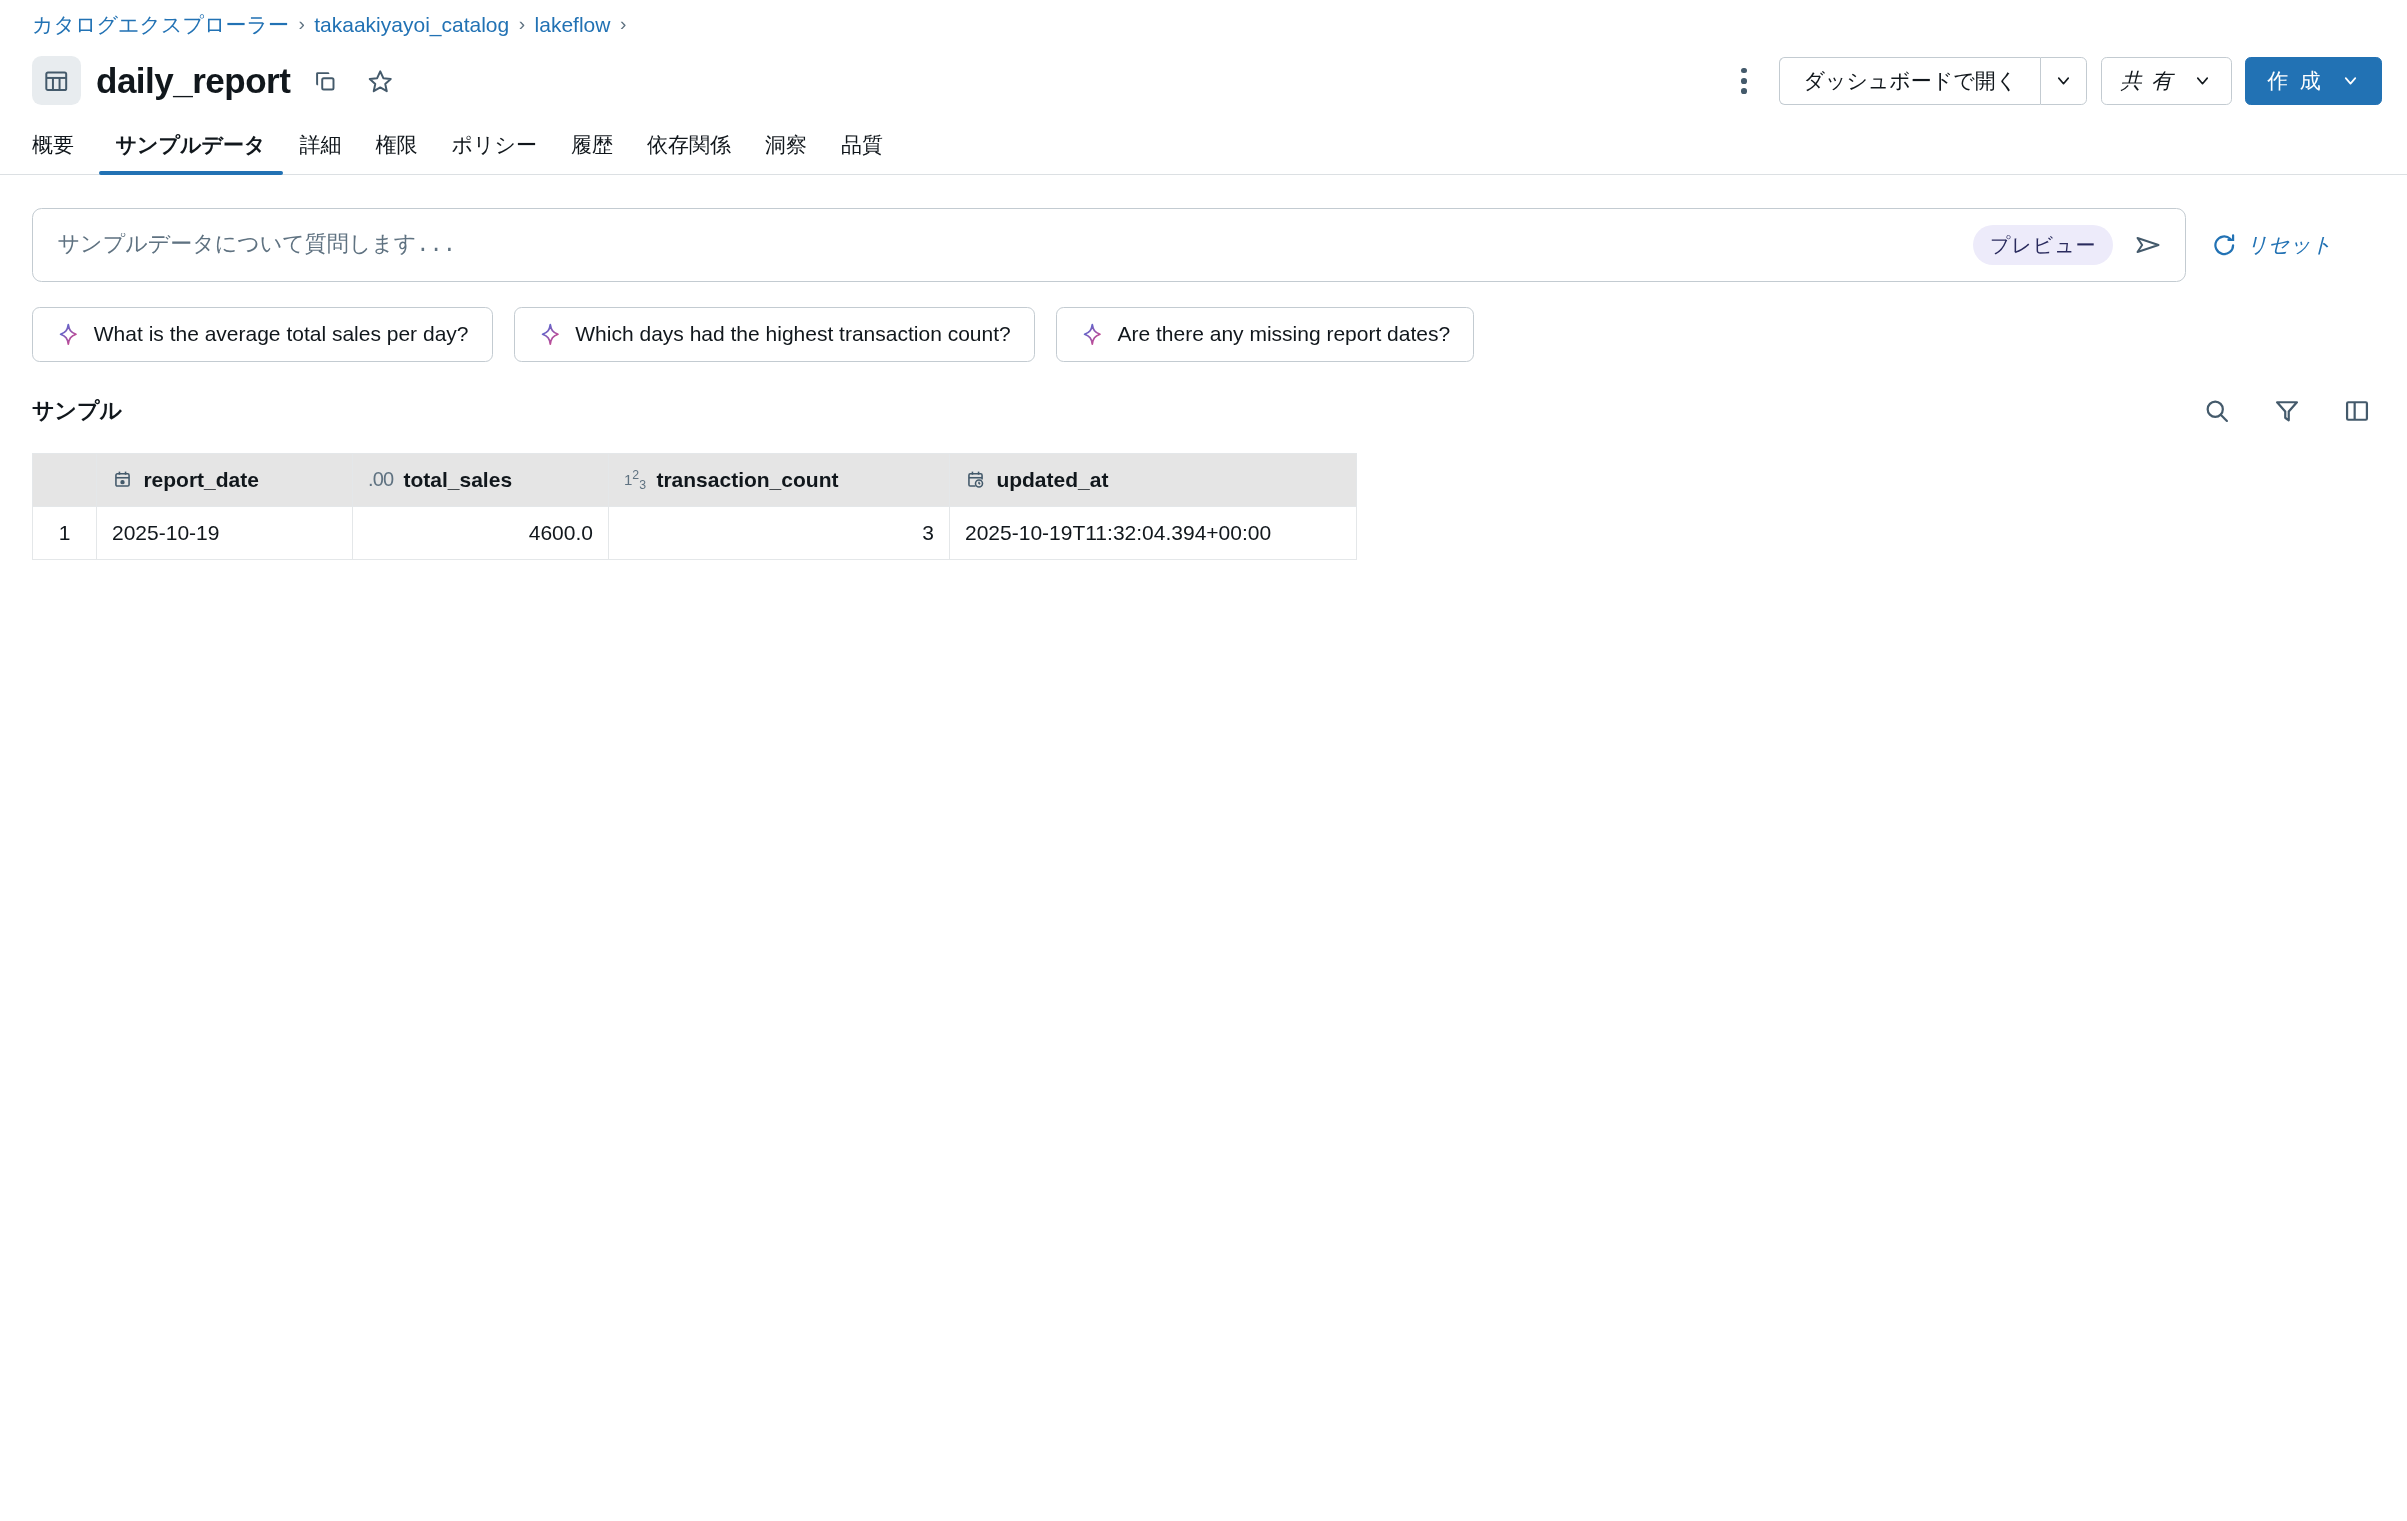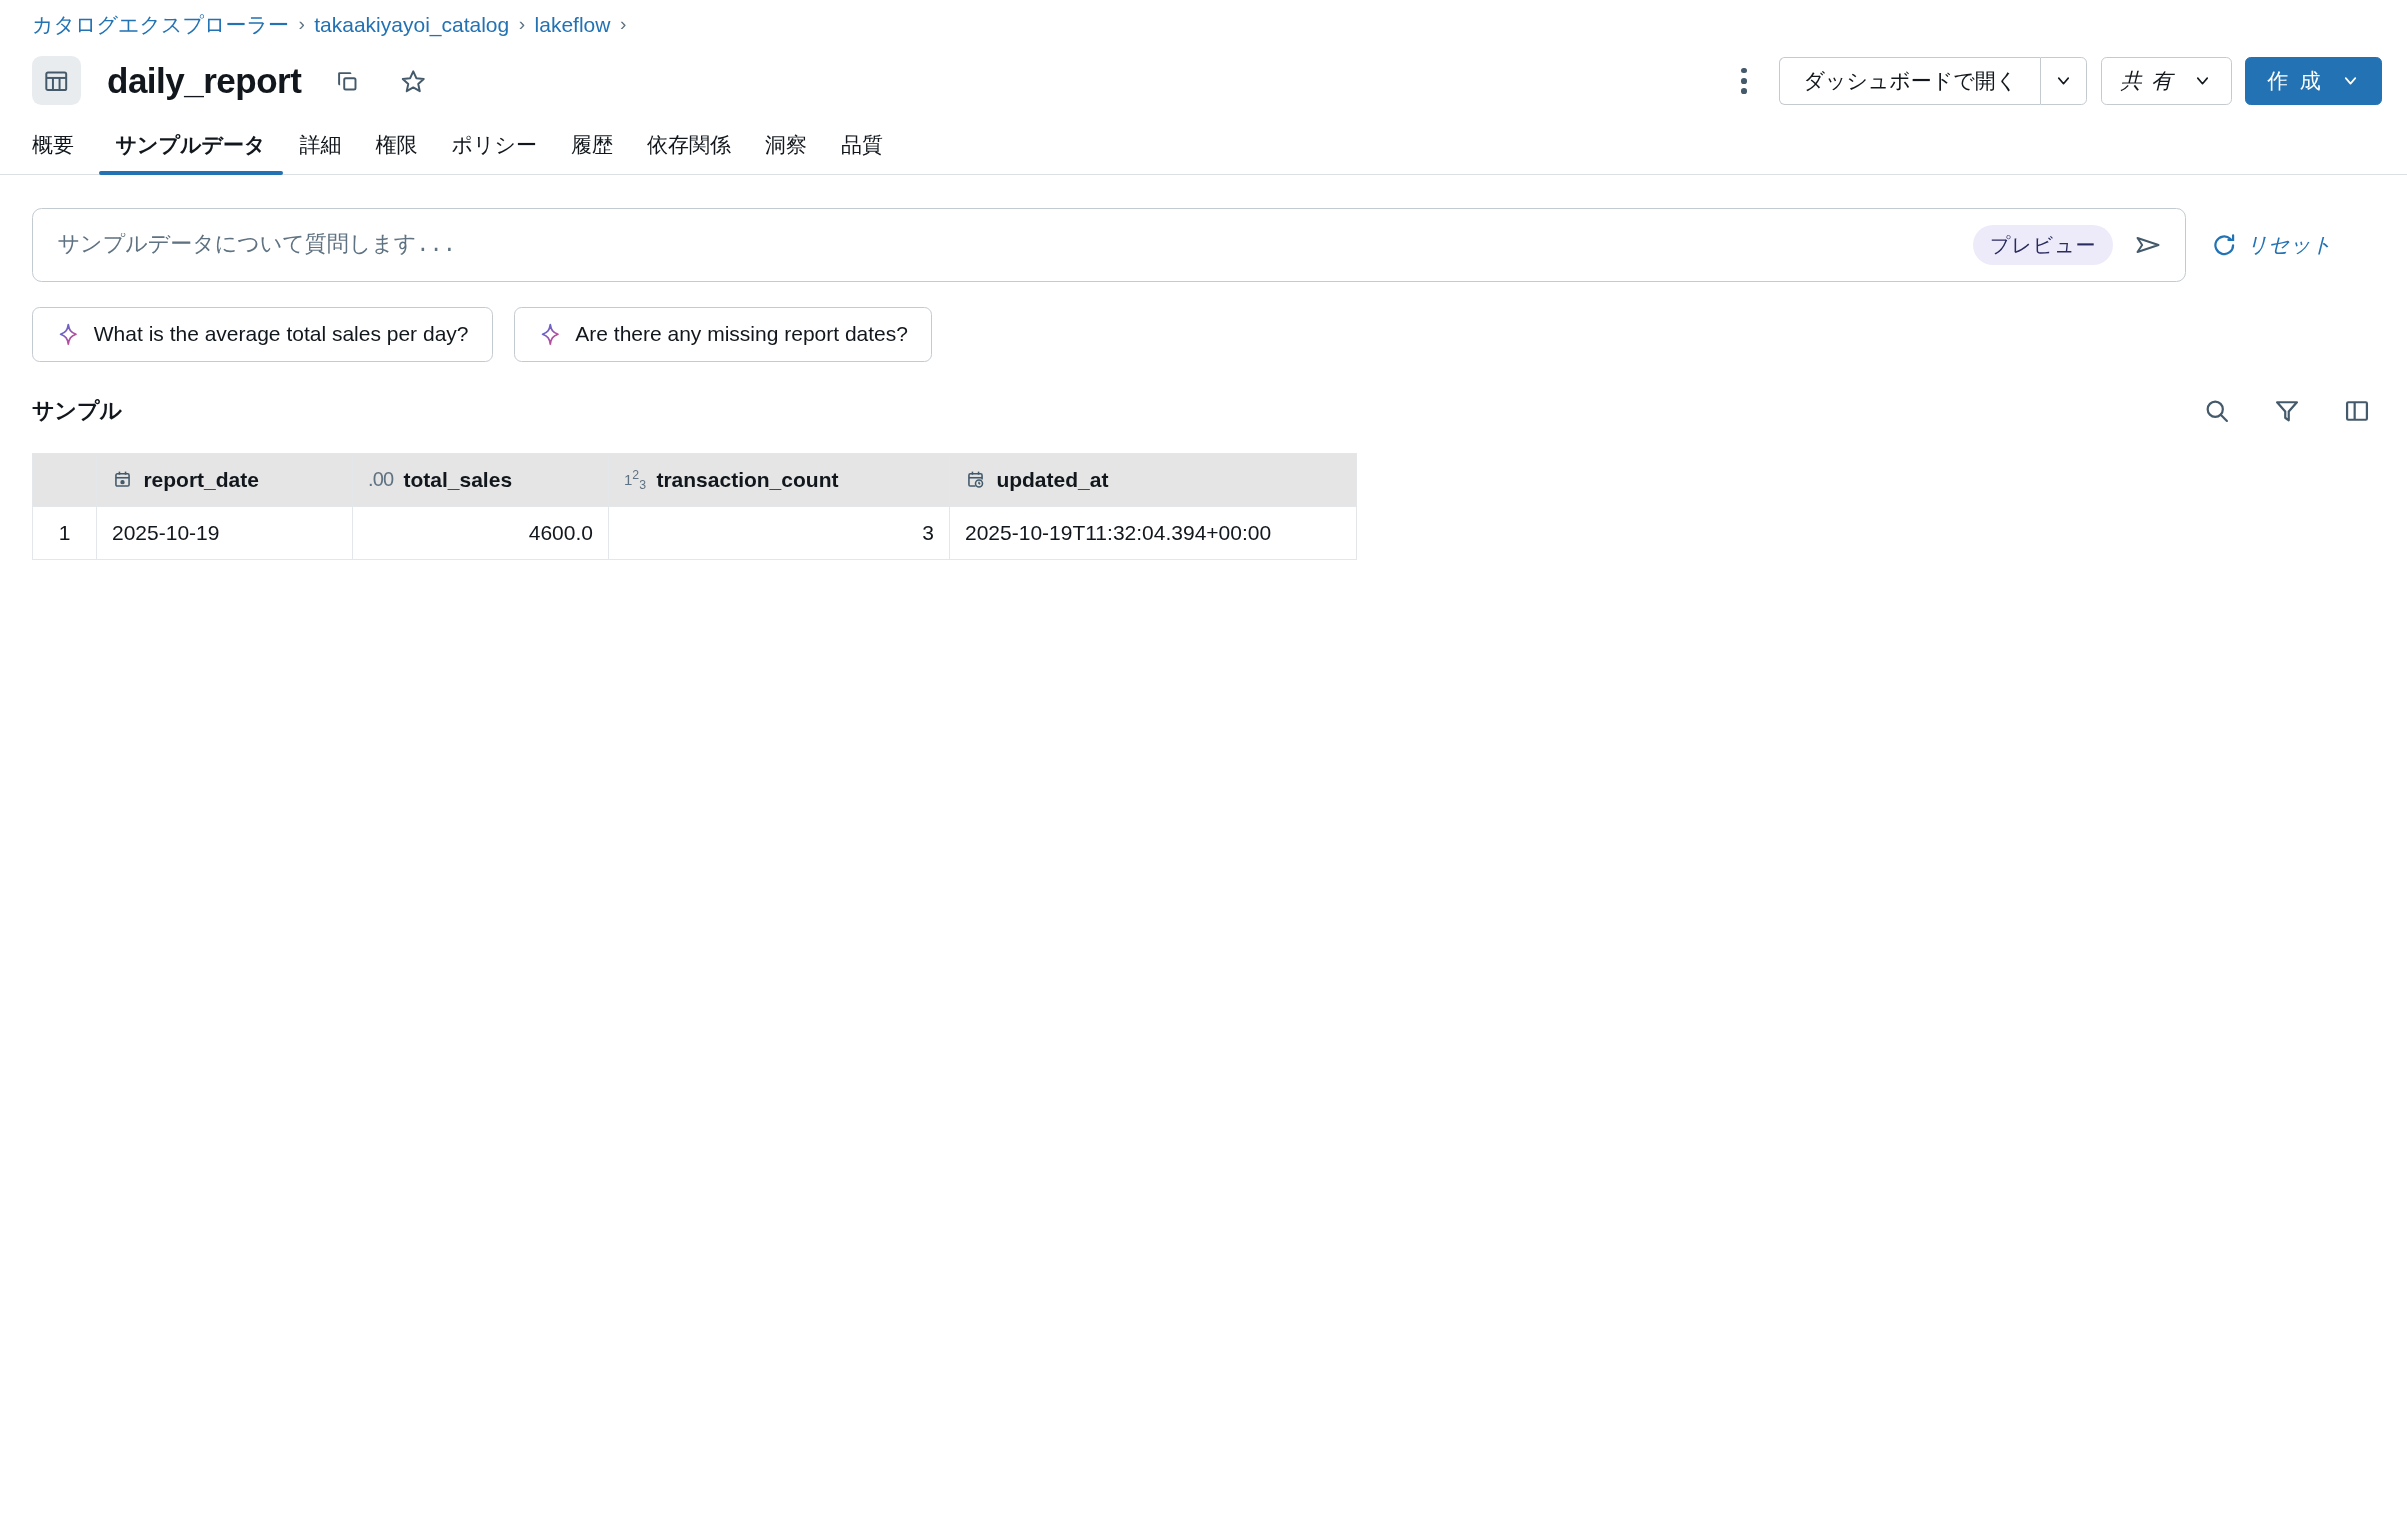--- a/index.html
+++ b/index.html
@@ -21,21 +21,21 @@
   }
   .crumb-link { color: #2272B4; text-decoration: none; white-space: nowrap; cursor: pointer; }
   .crumb-sep { color: #5F7281; font-size: 19px; line-height: 1; padding-bottom: 1.9px; }
 
   
   .title-row {
     display: flex; align-items: center;
     padding: 7.6px 26.5px 0 32px;
     height: 78px;
   }
-  .title-left { display: flex; align-items: center; gap: 26px; flex: 1; min-width: 0; text-align: right; }
+  .title-left { display: flex; align-items: center; gap: 15px; flex: 1; min-width: 0; text-align: right; }
   .table-badge {
     width: 49px; height: 49px; border-radius: 9.5px;
     background: #E8ECEF;
     display: flex; align-items: center; justify-content: center;
     flex: 0 0 auto;
   }
   .page-title {
     font-size: 35px; font-weight: bold; letter-spacing: -0.5px;
     color: #11171C; white-space: nowrap;
   }
@@ -267,20 +267,26 @@
     </defs>
   </svg>
 
   <button class="chip">
     <svg width="24.6" height="24.6" viewBox="0 0 24 24" fill="none" stroke="url(#sparkGrad)" stroke-width="1.7" stroke-linejoin="round">
       <path d="M12 2.5 C12.9 8 14.3 10 19.5 12 C14.3 14 12.9 16 12 21.5 C11.1 16 9.7 14 4.5 12 C9.7 10 11.1 8 12 2.5 Z"></path>
     </svg>
     <span>What is the average total sales per day?</span>
   </button>
 
+  <button class="chip">
+    <svg width="24.6" height="24.6" viewBox="0 0 24 24" fill="none" stroke="url(#sparkGrad)" stroke-width="1.7" stroke-linejoin="round">
+      <path d="M12 2.5 C12.9 8 14.3 10 19.5 12 C14.3 14 12.9 16 12 21.5 C11.1 16 9.7 14 4.5 12 C9.7 10 11.1 8 12 2.5 Z"></path>
+    </svg>
+    <span>Which days had the highest transaction count?</span>
+  </button>
 
   <button class="chip">
     <svg width="24.6" height="24.6" viewBox="0 0 24 24" fill="none" stroke="url(#sparkGrad)" stroke-width="1.7" stroke-linejoin="round">
       <path d="M12 2.5 C12.9 8 14.3 10 19.5 12 C14.3 14 12.9 16 12 21.5 C11.1 16 9.7 14 4.5 12 C9.7 10 11.1 8 12 2.5 Z"></path>
     </svg>
     <span>Are there any missing report dates?</span>
   </button>
 </div>
 
 <div class="sample-head">

